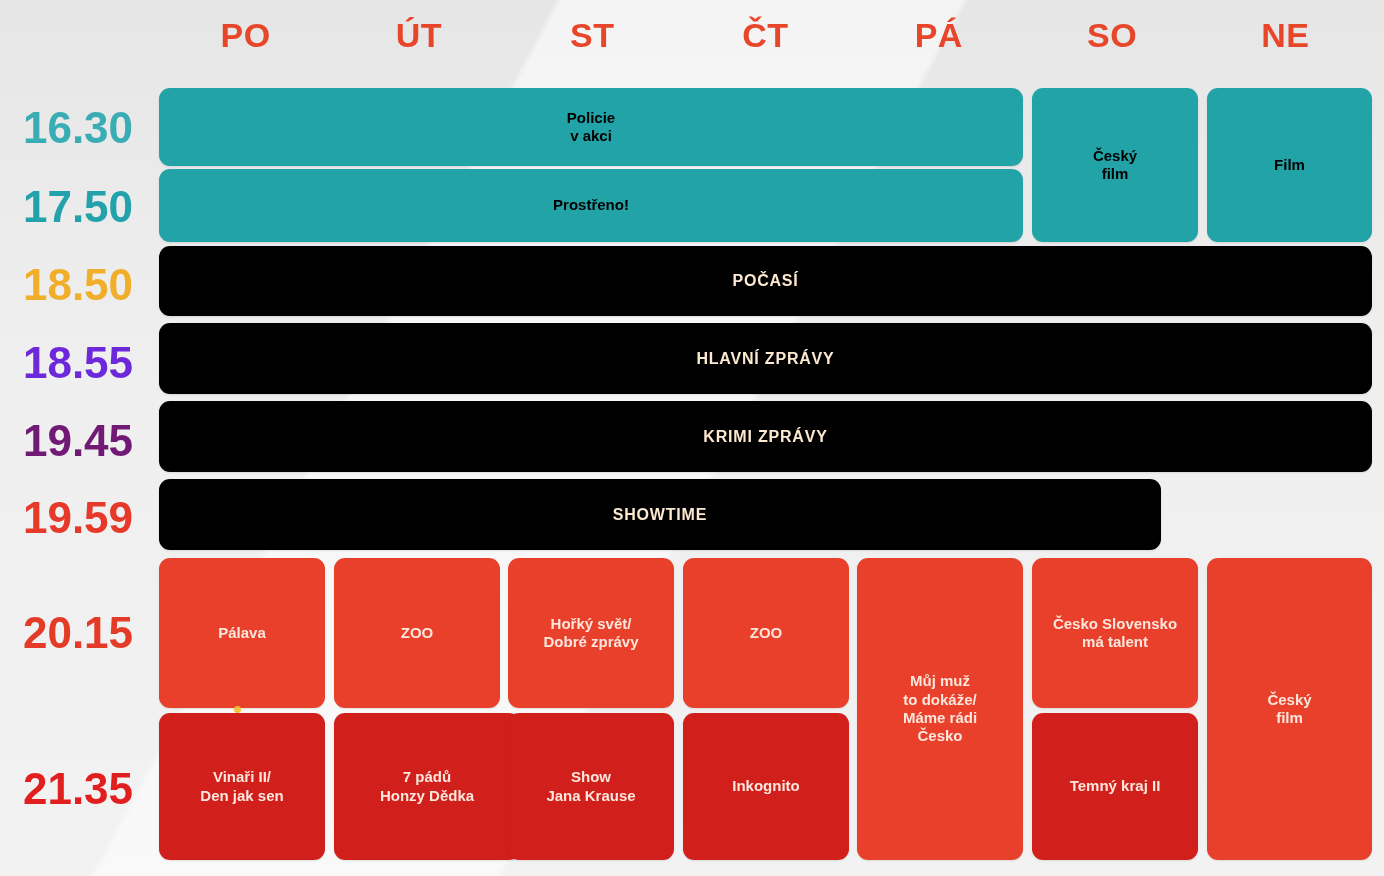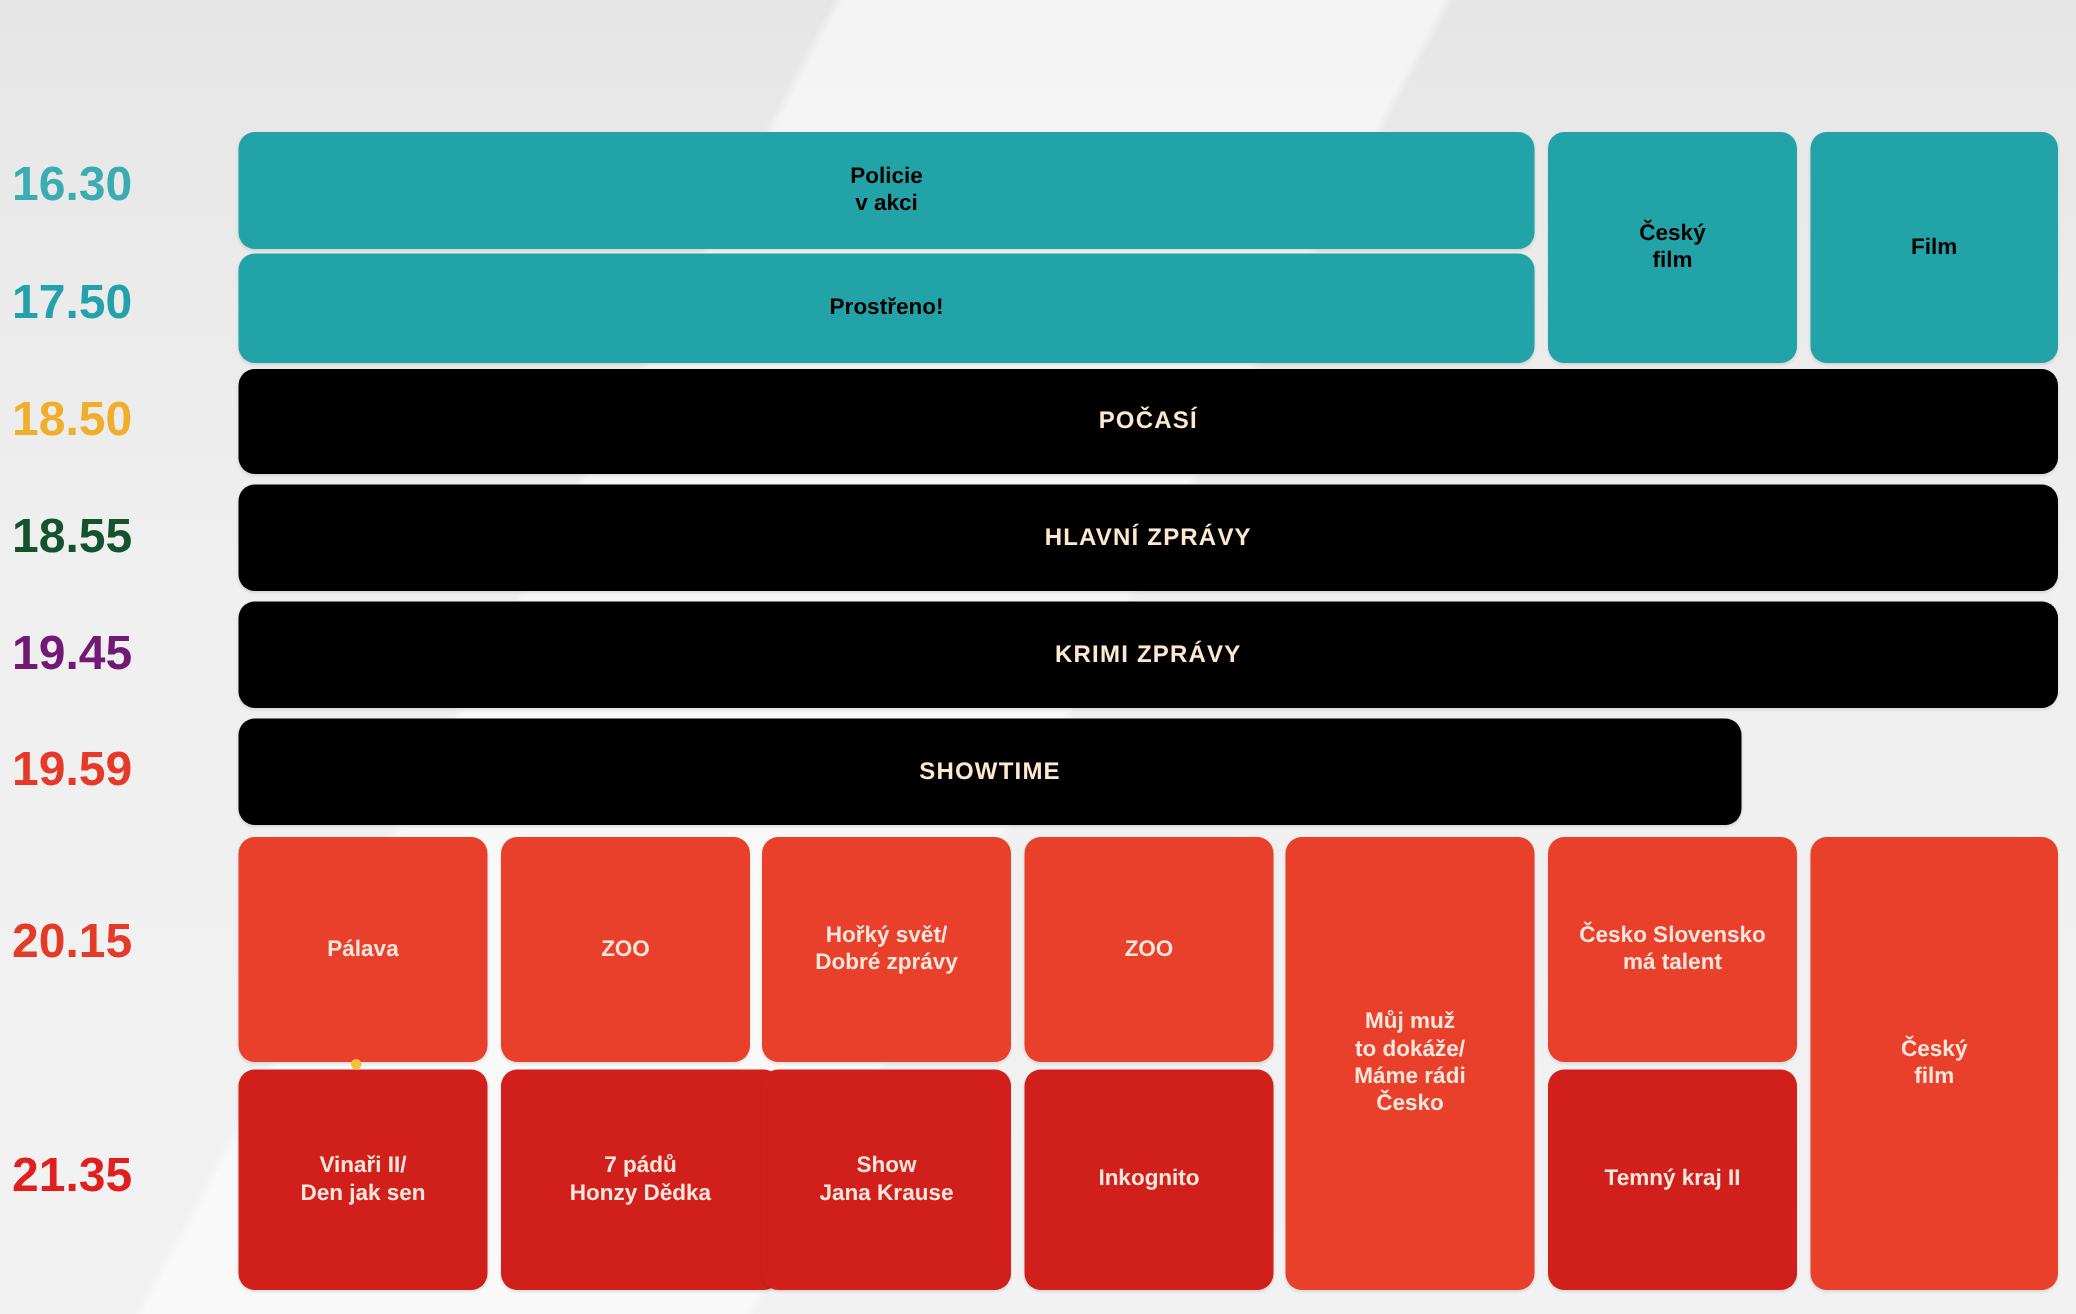--- a/index.html
+++ b/index.html
@@ -58,21 +58,22 @@
     font-weight: bold;
     letter-spacing: 0.5px;
     line-height: 1;
   }
 
   
   .time-label {
     position: absolute;
     left: 8px;
     width: 140px;
-    font-size: 32px;
+    text-align: center;
+    font-size: 44px;
     font-weight: bold;
     line-height: 1;
   }
 
   
   .tile {
     position: absolute;
     border-radius: 11px;
     display: flex;
     align-items: center;
@@ -103,25 +104,34 @@
     z-index: 3;
   }
 </style>
 </head>
 <body>
 
 <div class="bg-sheen"></div>
 
 <div class="grid-wrap">
 
+  <div class="day-header">
+    <div class="day-cell">PO</div>
+    <div class="day-cell">ÚT</div>
+    <div class="day-cell">ST</div>
+    <div class="day-cell">ČT</div>
+    <div class="day-cell">PÁ</div>
+    <div class="day-cell">SO</div>
+    <div class="day-cell">NE</div>
+  </div>
 
   <div class="time-label" style="top:106px;  color:#3aadb4;">16.30</div>
   <div class="time-label" style="top:185px;  color:#23a2ab;">17.50</div>
   <div class="time-label" style="top:263px;  color:#f0ae2b;">18.50</div>
-  <div class="time-label" style="top:341px;  color:#14532d;">18.55</div>
+  <div class="time-label" style="top:341px;  color:#6d28d9;">18.55</div>
   <div class="time-label" style="top:419px;  color:#701a75;">19.45</div>
   <div class="time-label" style="top:496px;  color:#e6392a;">19.59</div>
   <div class="time-label" style="top:611px;  color:#e33b28;">20.15</div>
   <div class="time-label" style="top:767px;  color:#e21f1f;">21.35</div>
 
   <div class="tile teal" style="left:159px; top:88px; width:864px; height:78px;">Policie
 v akci</div>
   <div class="tile teal" style="left:1032px; top:88px; width:166px; height:154px;">Český
 film</div>
   <div class="tile teal" style="left:1207px; top:88px; width:165px; height:154px;">Film</div>

